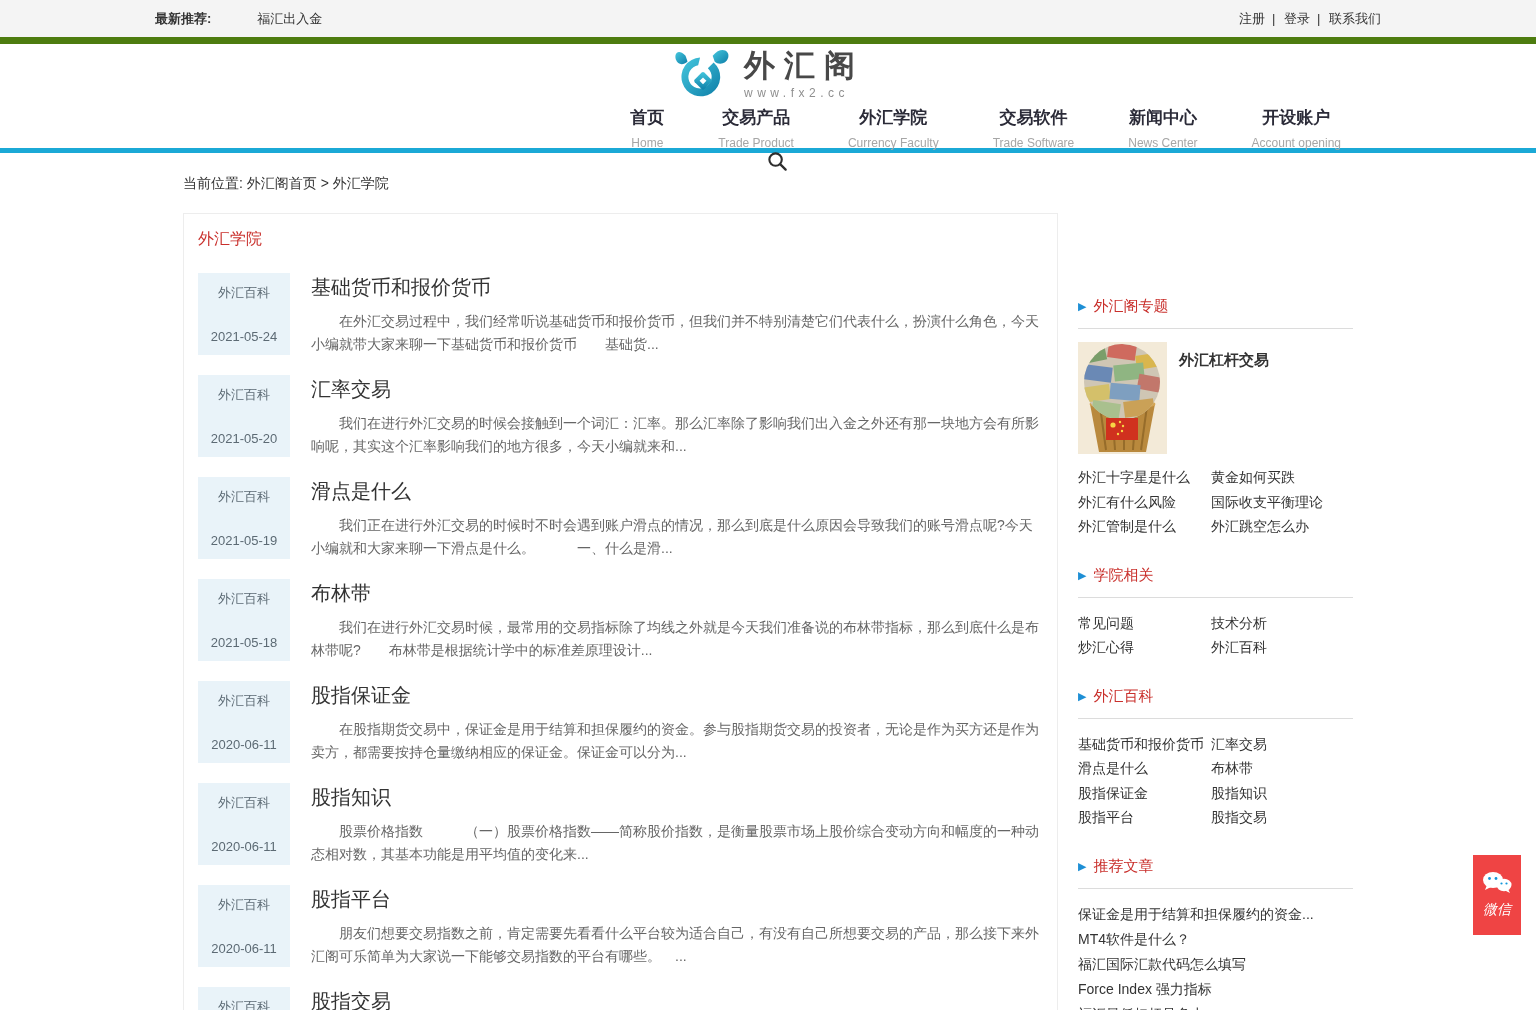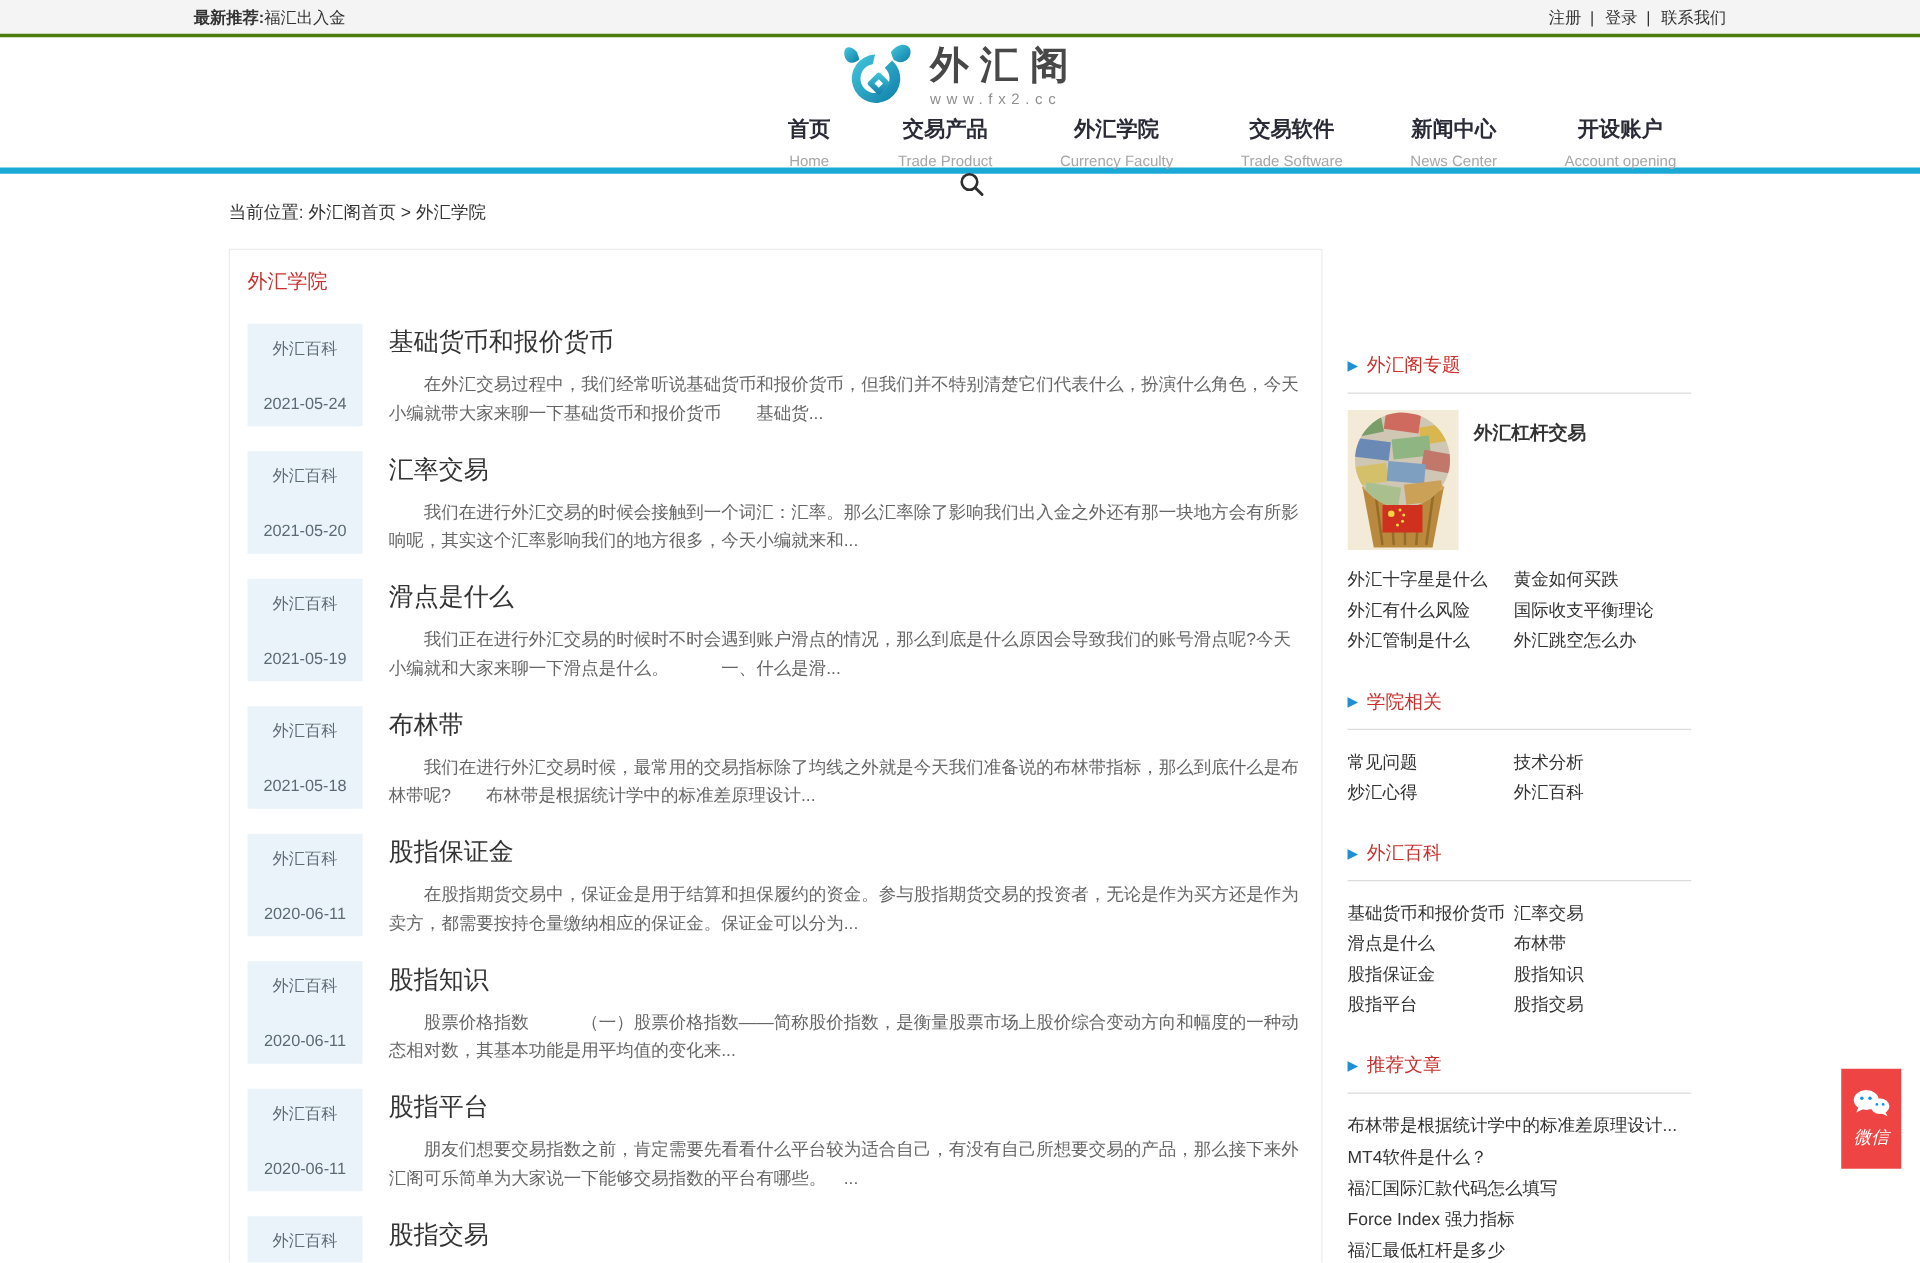--- a/index.html
+++ b/index.html
@@ -1,24 +1,24 @@
 <!DOCTYPE html>
 <html><head>
 <meta charset="utf-8">
 <style>
   * { box-sizing: border-box; }
   html, body { margin: 0; padding: 0; width: 1536px; height: 1010px; overflow: hidden;
     font-family: "Liberation Sans", "DejaVu Sans", sans-serif; background: #fff; color: #333; }
   a { text-decoration: none; color: inherit; }
 
   
-  .topbar { height: 30px; background: #f4f4f4; border-bottom: 3px solid #4d7c0f; }
+  .topbar { height: 44px; background: #f4f4f4; border-bottom: 7px solid #4d7c0f; }
   .topbar-inner { width: 1226px; margin: 0 auto; height: 100%; display: flex; align-items: center; font-size: 13px; color: #333; }
   .recommend-label { font-weight: bold; }
-  .recommend-link { cursor: pointer; }
+  .recommend-link { margin-left: 46px; cursor: pointer; }
   .topbar-right { margin-left: auto; display: flex; align-items: center; }
   .topbar-right a { cursor: pointer; }
   .topbar-right a + a::before { content: "| "; margin: 0 5px 0 7px; color: #333; }
 
   
   .site-header { background: #fff; }
   .header-inner { width: 1200px; margin: 0 auto; height: 104px; display: flex; align-items: center; flex-direction: column; }
   .logo { display: flex; align-items: center; cursor: pointer; }
   .logo-icon { width: 62px; height: 62px; margin-right: 10px; }
   .logo-title { font-size: 31px; font-weight: bold; color: #484848; letter-spacing: 9px; line-height: 1; }
@@ -373,21 +373,21 @@
         </div>
     </div>
 
     <div class="side-section">
       <div class="side-title">
         <span class="side-marker">▶</span>
         <span>推荐文章</span>
       </div>
       <div class="single-list">
 
-      <a>布林带是根据统计学中的标准差原理设计...</a>
+      <a>保证金是用于结算和担保履约的资金...</a>
           <a>MT4软件是什么？</a>
           <a>福汇国际汇款代码怎么填写</a>
           <a>Force Index 强力指标</a>
           <a>福汇最低杠杆是多少</a>
         </div>
     </div>
 
   </div>
 </div>
 

